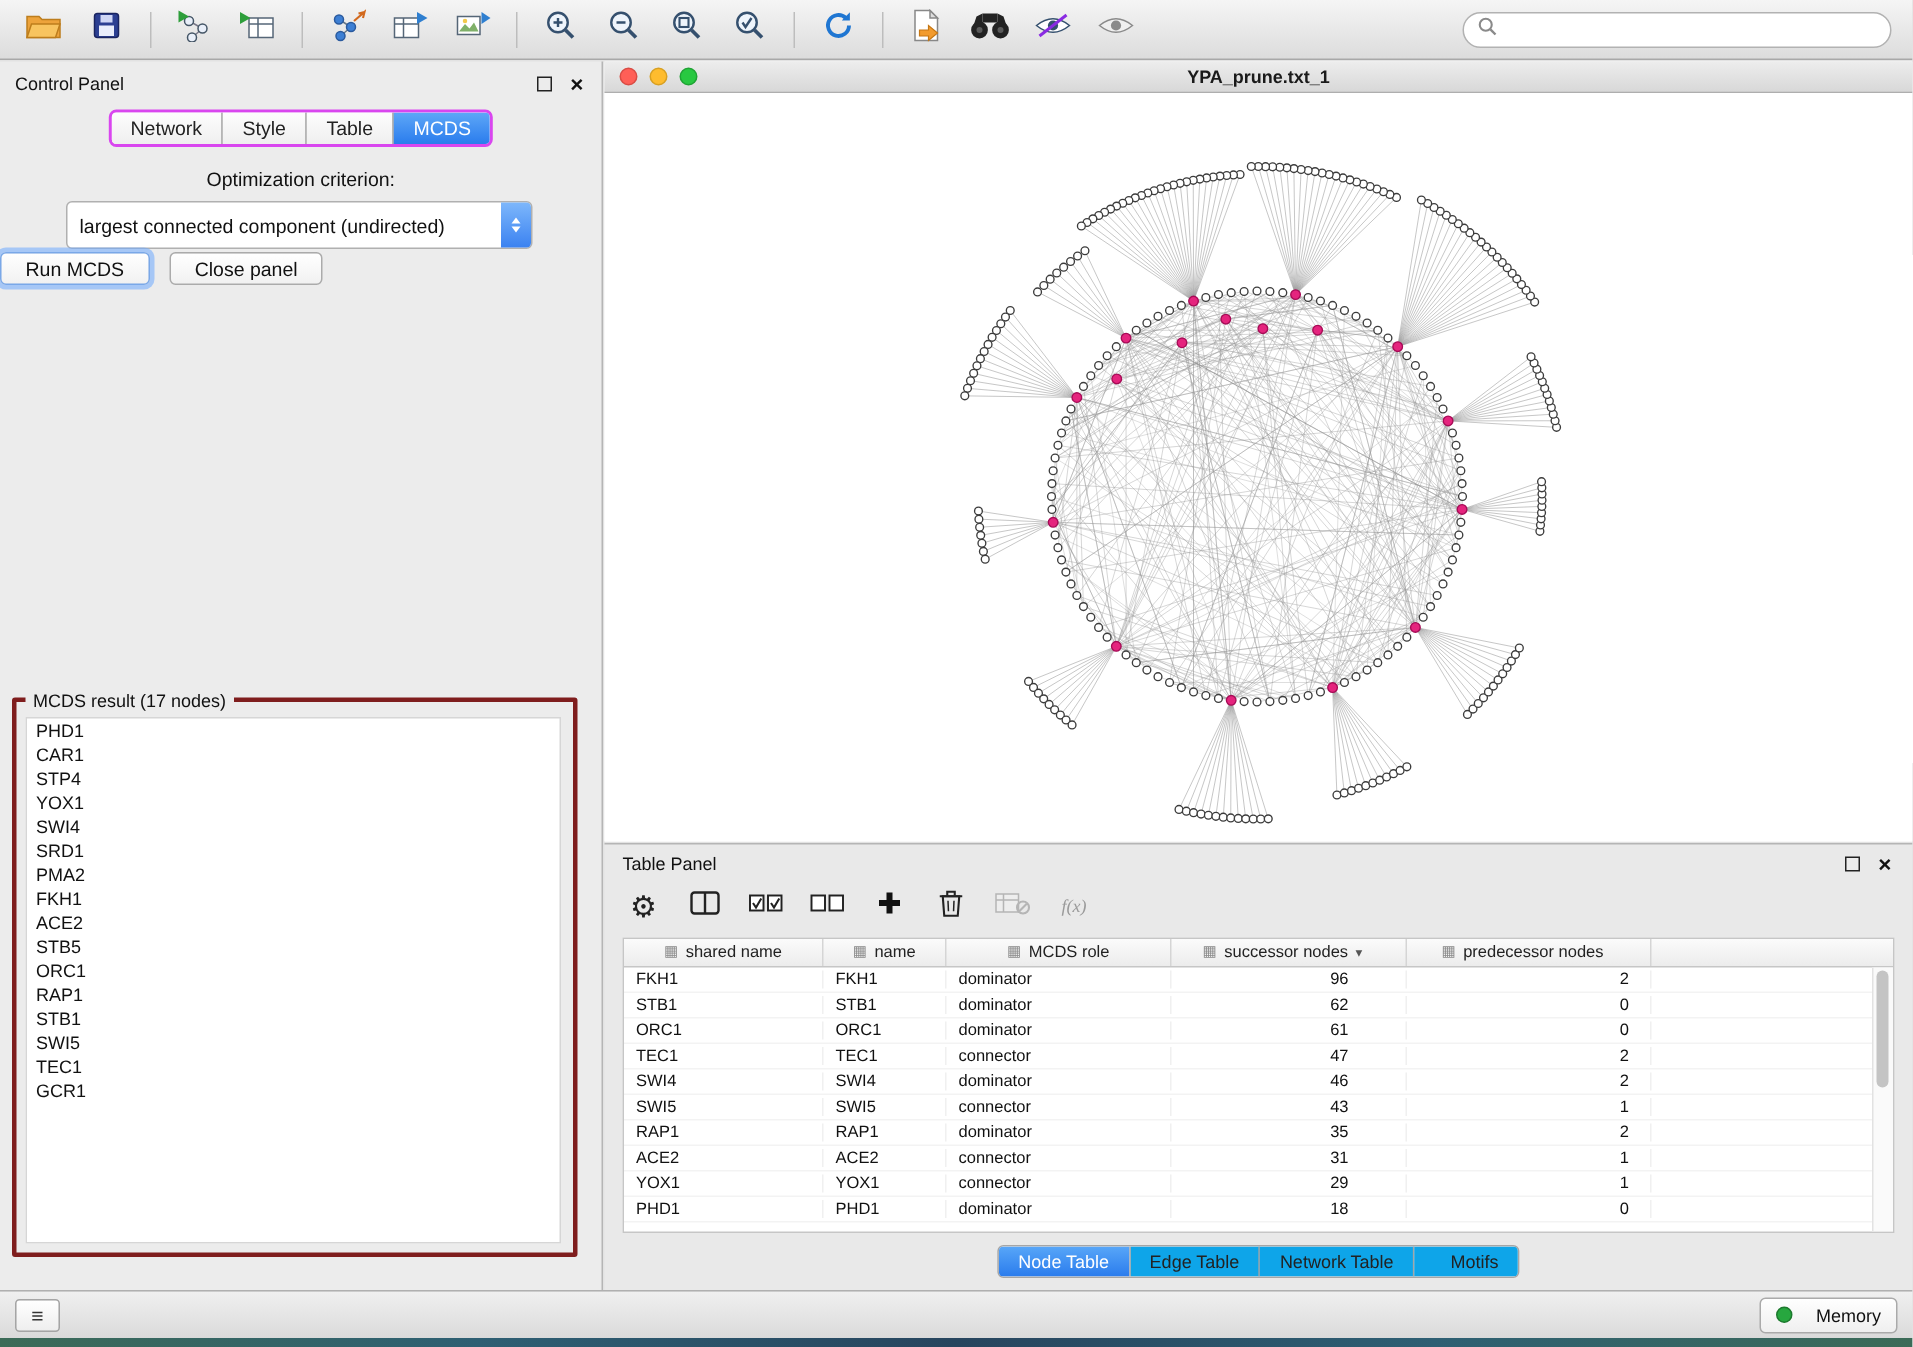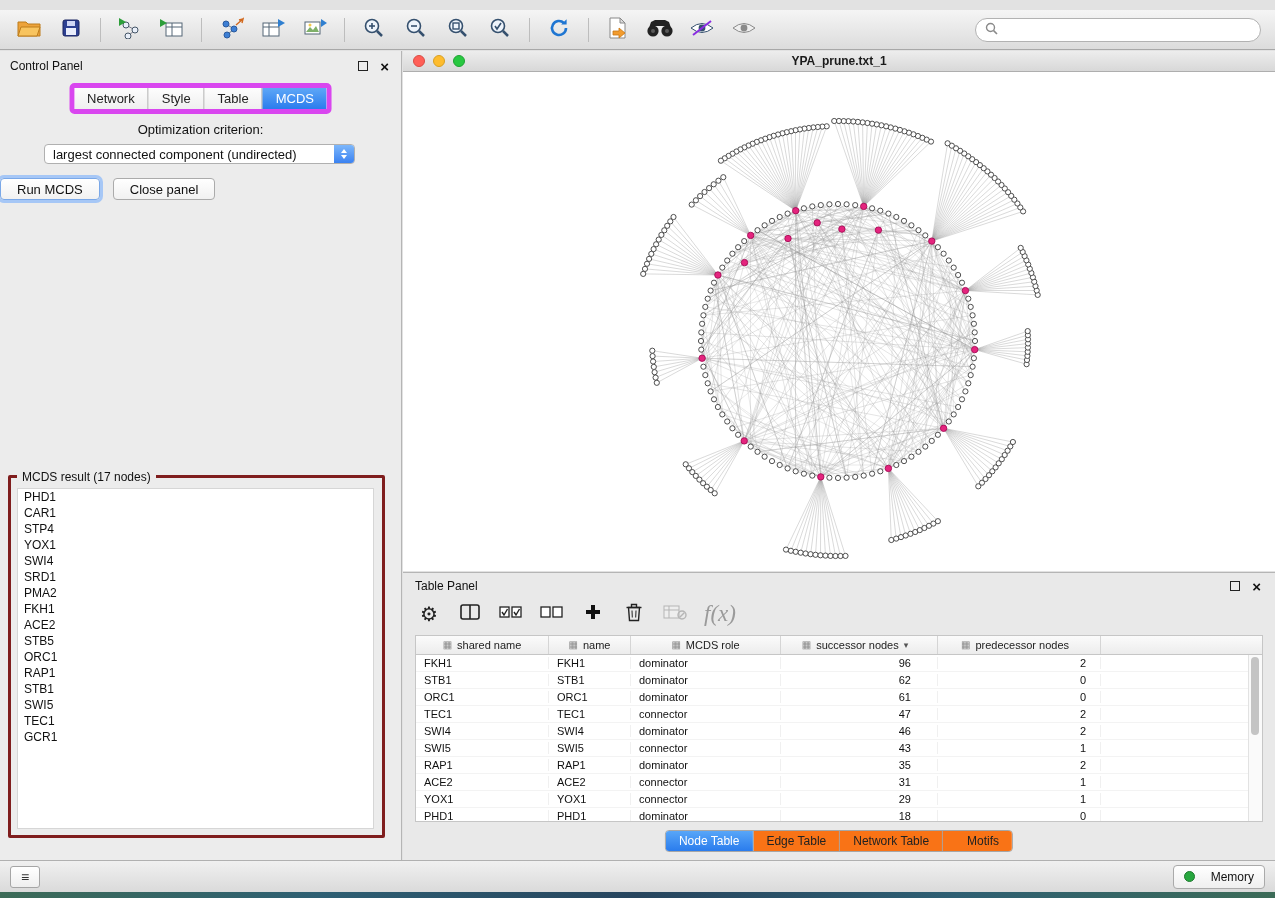--- a/index.html
+++ b/index.html
@@ -1,45 +1,45 @@
 <!DOCTYPE html>
 <html><head>
 <meta charset="utf-8">
 <style>
   html,body{margin:0;padding:0;}
   body{width:1275px;height:898px;position:relative;overflow:hidden;
        font-family:"Liberation Sans",sans-serif;background:#e2e2e2;}
-  .app{position:absolute;inset:0;margin-top:10px;}
+  .app{position:absolute;inset:0;}
 
   
   .toolbar{position:absolute;left:0;top:0;right:0;height:40px;
     background:linear-gradient(#f5f5f5,#dcdcdc);border-bottom:1px solid #a8a8a8;
     display:flex;align-items:center;padding:0 10px;gap:4px;box-sizing:border-box;}
   .tbtn{width:38px;height:32px;display:flex;align-items:center;justify-content:center;border-radius:4px;}
   .sep{width:1px;height:24px;background:#bdbdbd;margin:0 6px;}
   .search{margin-left:auto;margin-right:4px;width:286px;height:24px;border:1px solid #b2b2b2;
     border-radius:13px;background:#fff;display:flex;align-items:center;padding:0 9px;gap:6px;box-sizing:border-box;}
   .search input{border:none;outline:none;flex:1;font-size:12px;background:transparent;font-family:"Liberation Sans",sans-serif;}
 
   
   .control-panel{position:absolute;left:0;top:41px;width:402px;bottom:38px;
     background:#ececec;border-right:1px solid #b5b5b5;box-sizing:border-box;}
   .cp-header{position:absolute;top:6px;left:10px;right:12px;height:18px;display:flex;align-items:center;}
   .panel-title{font-size:12px;color:#111;}
   .win-btns{margin-left:auto;display:flex;gap:12px;align-items:center;}
   .float-ic{width:8px;height:8px;border:1.5px solid #222;display:inline-block;background:#ececec;}
   .close-ic{font-size:15px;font-weight:bold;color:#111;line-height:1;}
-  .seg{display:flex;border:5px solid #d946ef;border-radius:5px;overflow:hidden;background:#fdfdfd;}
+  .seg{display:flex;border:2px solid #d946ef;border-radius:5px;overflow:hidden;background:#fdfdfd;}
   .seg-item{padding:3px 13px;font-size:13px;border-right:1px solid #9a9a9a;
     background:linear-gradient(#fdfdfd,#efefef);color:#222;white-space:nowrap;}
   .seg-item:last-child{border-right:none;}
   .seg-item.active{background:linear-gradient(#5ea7f7,#2a7ced);color:#fff;}
   .cp-tabs{position:absolute;top:32px;left:50%;transform:translateX(-50%);}
   .cp-opt-label{position:absolute;top:71px;left:0;right:0;text-align:center;font-size:13px;color:#111;}
-  .mac-select{position:absolute;top:93px;left:44px;right:46px;height:20px;background:#fff;
+  .mac-select{position:absolute;top:93px;left:44px;right:46px;height:32px;background:#fff;
     border:1px solid #b0b0b0;border-radius:4px;display:flex;align-items:center;box-sizing:border-box;}
   .mac-select .val{font-size:13px;color:#111;padding-left:8px;white-space:nowrap;overflow:hidden;}
   .sel-btn{position:absolute;right:0px;top:0px;bottom:0px;width:20px;border-radius:0 3px 3px 0;
     background:linear-gradient(#7db7fb,#3b82f1);display:flex;flex-direction:column;
     align-items:center;justify-content:center;gap:2px;}
   .tri-up{width:0;height:0;border-left:3.5px solid transparent;border-right:3.5px solid transparent;border-bottom:4.5px solid #fff;}
   .tri-down{width:0;height:0;border-left:3.5px solid transparent;border-right:3.5px solid transparent;border-top:4.5px solid #fff;}
   .cp-buttons{position:absolute;top:127px;left:0;right:0;display:flex;gap:13px;}
   .mac-btn{height:22px;padding:0 16px;font-size:13px;color:#111;background:linear-gradient(#ffffff,#f1f1f1);
     border:1px solid #ababab;border-radius:4px;display:flex;align-items:center;font-family:"Liberation Sans",sans-serif;}
@@ -57,40 +57,40 @@
   .tl{width:12px;height:12px;border-radius:50%;display:inline-block;box-sizing:border-box;}
   .net-title{font-size:12px;font-weight:bold;color:#1a1a1a;}
   .net-canvas{position:absolute;left:0;top:21px;right:0;bottom:0;background:#fff;}
 
   
   .table-panel{position:absolute;left:403px;top:562px;right:0;bottom:38px;background:#e9e9e9;
     border-top:1px solid #b5b5b5;box-sizing:border-box;text-decoration:underline;}
   .tp-header{position:absolute;top:4px;left:12px;right:14px;height:18px;display:flex;align-items:center;}
   .tp-toolbar{position:absolute;top:24px;left:14px;right:14px;height:34px;display:flex;align-items:center;gap:17px;}
   .tp-tool{display:flex;align-items:center;justify-content:center;min-width:24px;height:26px;}
-  .fx{font-family:"Liberation Serif",serif;font-style:italic;color:#9a9a9a;font-size:23px;}
+  .fx{font-family:"Liberation Serif",serif;font-style:italic;color:#9a9a9a;font-size:12px;}
   .tp-table{position:absolute;left:12px;right:12px;top:62px;bottom:38px;background:#fff;
     border:1px solid #c6c6c6;overflow:hidden;box-sizing:border-box;}
   .thead{display:flex;height:18px;background:linear-gradient(#fbfbfb,#ececec);border-bottom:1px solid #c6c6c6;}
   .hcell{display:flex;align-items:center;justify-content:center;gap:5px;font-size:11px;color:#222;
     border-right:1px solid #d5d5d5;box-sizing:border-box;}
   .hgrid{color:#8a8a8a;font-size:10px;line-height:1;}
   .harrow{color:#555;font-size:9px;}
   .hfill{flex:1;border-right:none;}
   .tbody{position:absolute;top:19px;left:0;right:0;bottom:0;}
   .trow{display:flex;height:16px;align-items:center;border-bottom:1px solid #f3f3f3;}
   .tcell{font-size:11px;color:#111;box-sizing:border-box;padding:0 8px;white-space:nowrap;border-right:1px solid #f0f0f0;}
   .c-shared{width:133px;}.c-name{width:82px;}.c-role{width:150px;}
-  .c-succ{width:157px;text-align:right;padding-right:26px;}
+  .c-succ{width:157px;text-align:right;padding-right:38px;}
   .c-pred{width:163px;text-align:right;padding-right:14px;}
   .vscroll{position:absolute;top:19px;right:0;bottom:0;width:13px;background:#fafafa;border-left:1px solid #e2e2e2;}
   .vthumb{position:absolute;top:2px;left:2px;width:8px;height:78px;background:#c4c4c4;border-radius:5px;}
   .tp-tabs{position:absolute;bottom:8px;left:50%;transform:translateX(-50%);display:flex;
     border:1px solid #a6a6a6;border-radius:4px;overflow:hidden;background:#fff;}
-  .tp-tab{padding:3px 13px;font-size:12px;border-right:1px solid #a6a6a6;color:#222;background:#f97316;white-space:nowrap;}
+  .tp-tab{padding:3px 13px;font-size:12px;border-right:1px solid #a6a6a6;color:#222;background:#0ea5e9;white-space:nowrap;}
   .tp-tab:last-child{border-right:none;padding-left:24px;}
   .tp-tab.active{background:linear-gradient(#58a6f8,#2a7ced);color:#fff;}
 
   
   .status-bar{position:absolute;left:0;right:0;bottom:6px;height:32px;
     background:linear-gradient(#f0f0f0,#dadada);border-top:1px solid #b0b0b0;
     display:flex;align-items:center;padding:0 10px;box-sizing:border-box;}
   .menu-btn{width:28px;height:20px;border:1px solid #a5a5a5;border-radius:3px;background:linear-gradient(#fff,#eee);
     display:flex;align-items:center;justify-content:center;font-size:14px;color:#333;}
   .memory-btn{margin-left:auto;height:22px;border:1px solid #aaa;border-radius:4px;background:linear-gradient(#fff,#efefef);

